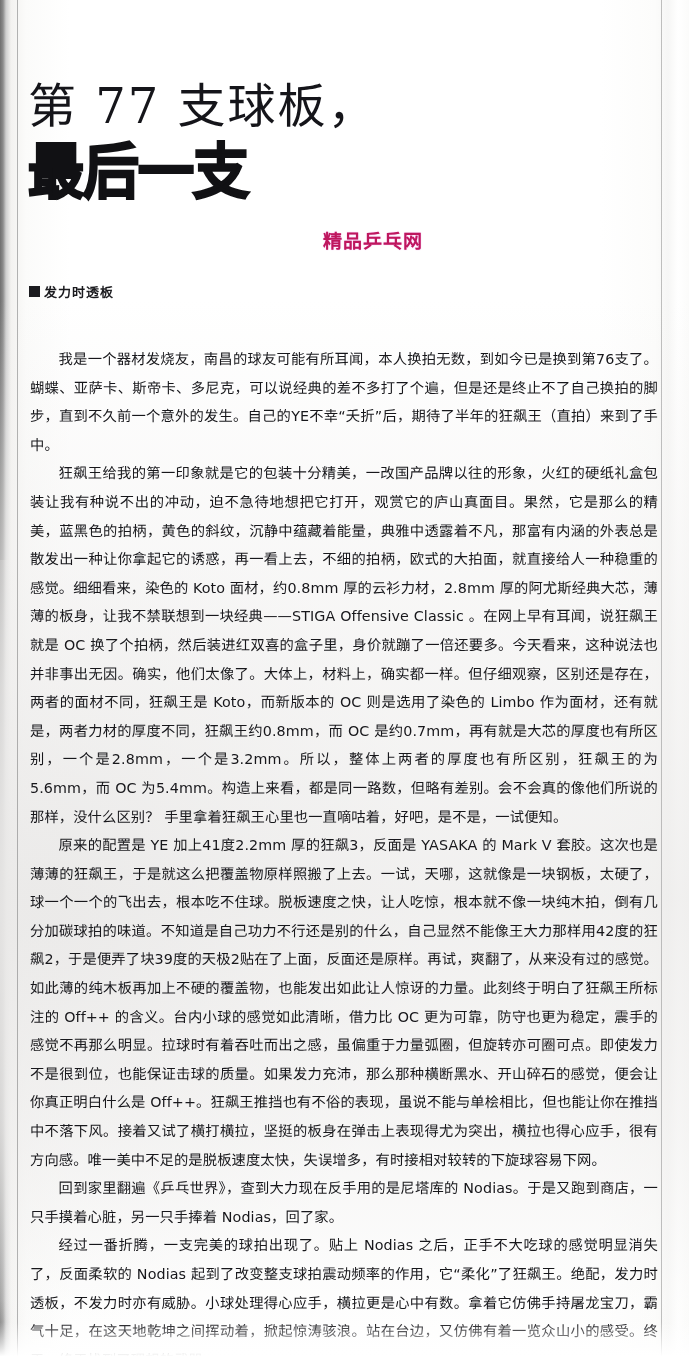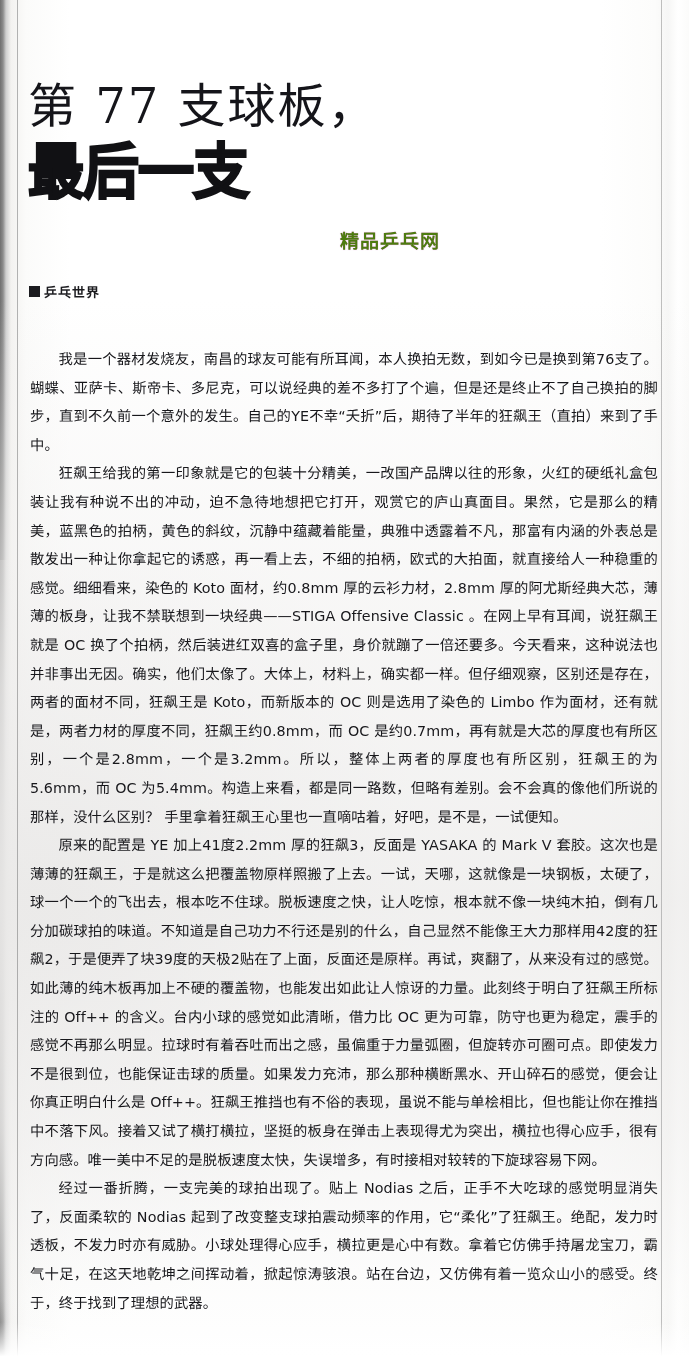--- a/index.html
+++ b/index.html
@@ -118,23 +118,23 @@
   .byline-square {
     width: 11px;
     height: 11px;
     background: #1b1b1f;
     display: inline-block;
   }
 
   
   .watermark {
     position: absolute;
-    left: 340px;
+    left: 323px;
     top: 230px;
-    color: #4d7c0f;
+    color: #be185d;
     line-height: 1.22;
     text-shadow: 0 0 1px rgba(226,31,210,0.5);
   }
   .wm-cn {
     font-size: 19px;
     font-weight: bold;
     letter-spacing: 1px;
   }
   .wm-url {
     font-family: "DejaVu Sans Mono", "Liberation Mono", monospace;
@@ -182,31 +182,32 @@
 
   <div class="content">
 
     <div class="headline-wrap">
       <div class="headline-main">第 77 支球板，</div>
       <div class="headline-sub">最后一支</div>
     </div>
 
     <div class="byline">
       <span class="byline-square"></span>
-      <span>乒乓世界</span>
+      <span>发力时透板</span>
     </div>
 
     <div class="watermark">
       <div class="wm-cn">精品乒乓网</div>
     </div>
 
     <div class="article">
       <p>我是一个器材发烧友，南昌的球友可能有所耳闻，本人换拍无数，到如今已是换到第76支了。蝴蝶、亚萨卡、斯帝卡、多尼克，可以说经典的差不多打了个遍，但是还是终止不了自己换拍的脚步，直到不久前一个意外的发生。自己的YE不幸“夭折”后，期待了半年的狂飙王（直拍）来到了手中。</p>
       <p>狂飙王给我的第一印象就是它的包装十分精美，一改国产品牌以往的形象，火红的硬纸礼盒包装让我有种说不出的冲动，迫不急待地想把它打开，观赏它的庐山真面目。果然，它是那么的精美，蓝黑色的拍柄，黄色的斜纹，沉静中蕴藏着能量，典雅中透露着不凡，那富有内涵的外表总是散发出一种让你拿起它的诱惑，再一看上去，不细的拍柄，欧式的大拍面，就直接给人一种稳重的感觉。细细看来，染色的 Koto 面材，约0.8mm 厚的云衫力材，2.8mm 厚的阿尤斯经典大芯，薄薄的板身，让我不禁联想到一块经典——STIGA  Offensive Classic 。在网上早有耳闻，说狂飙王就是 OC 换了个拍柄，然后装进红双喜的盒子里，身价就蹦了一倍还要多。今天看来，这种说法也并非事出无因。确实，他们太像了。大体上，材料上，确实都一样。但仔细观察，区别还是存在，两者的面材不同，狂飙王是 Koto，而新版本的 OC 则是选用了染色的 Limbo 作为面材，还有就是，两者力材的厚度不同，狂飙王约0.8mm，而 OC 是约0.7mm，再有就是大芯的厚度也有所区别，一个是2.8mm，一个是3.2mm。所以，整体上两者的厚度也有所区别，狂飙王的为5.6mm，而 OC 为5.4mm。构造上来看，都是同一路数，但略有差别。会不会真的像他们所说的那样，没什么区别？ 手里拿着狂飙王心里也一直嘀咕着，好吧，是不是，一试便知。</p>
       <p>原来的配置是 YE 加上41度2.2mm 厚的狂飙3，反面是 YASAKA 的 Mark V 套胶。这次也是薄薄的狂飙王，于是就这么把覆盖物原样照搬了上去。一试，天哪，这就像是一块钢板，太硬了，球一个一个的飞出去，根本吃不住球。脱板速度之快，让人吃惊，根本就不像一块纯木拍，倒有几分加碳球拍的味道。不知道是自己功力不行还是别的什么，自己显然不能像王大力那样用42度的狂飙2，于是便弄了块39度的天极2贴在了上面，反面还是原样。再试，爽翻了，从来没有过的感觉。如此薄的纯木板再加上不硬的覆盖物，也能发出如此让人惊讶的力量。此刻终于明白了狂飙王所标注的 Off++ 的含义。台内小球的感觉如此清晰，借力比 OC 更为可靠，防守也更为稳定，震手的感觉不再那么明显。拉球时有着吞吐而出之感，虽偏重于力量弧圈，但旋转亦可圈可点。即使发力不是很到位，也能保证击球的质量。如果发力充沛，那么那种横断黑水、开山碎石的感觉，便会让你真正明白什么是 Off++。狂飙王推挡也有不俗的表现，虽说不能与单桧相比，但也能让你在推挡中不落下风。接着又试了横打横拉，坚挺的板身在弹击上表现得尤为突出，横拉也得心应手，很有方向感。唯一美中不足的是脱板速度太快，失误增多，有时接相对较转的下旋球容易下网。</p>
+      <p>回到家里翻遍《乒乓世界》，查到大力现在反手用的是尼塔库的 Nodias。于是又跑到商店，一只手摸着心脏，另一只手捧着 Nodias，回了家。</p>
       <p>经过一番折腾，一支完美的球拍出现了。贴上 Nodias 之后，正手不大吃球的感觉明显消失了，反面柔软的 Nodias 起到了改变整支球拍震动频率的作用，它“柔化”了狂飙王。绝配，发力时透板，不发力时亦有威胁。小球处理得心应手，横拉更是心中有数。拿着它仿佛手持屠龙宝刀，霸气十足，在这天地乾坤之间挥动着，掀起惊涛骇浪。站在台边，又仿佛有着一览众山小的感受。终于，终于找到了理想的武器。</p>
 
     </div>
 
   </div>
 
   <div class="scan-fade"></div>
 </div>
 
 </body></html>

